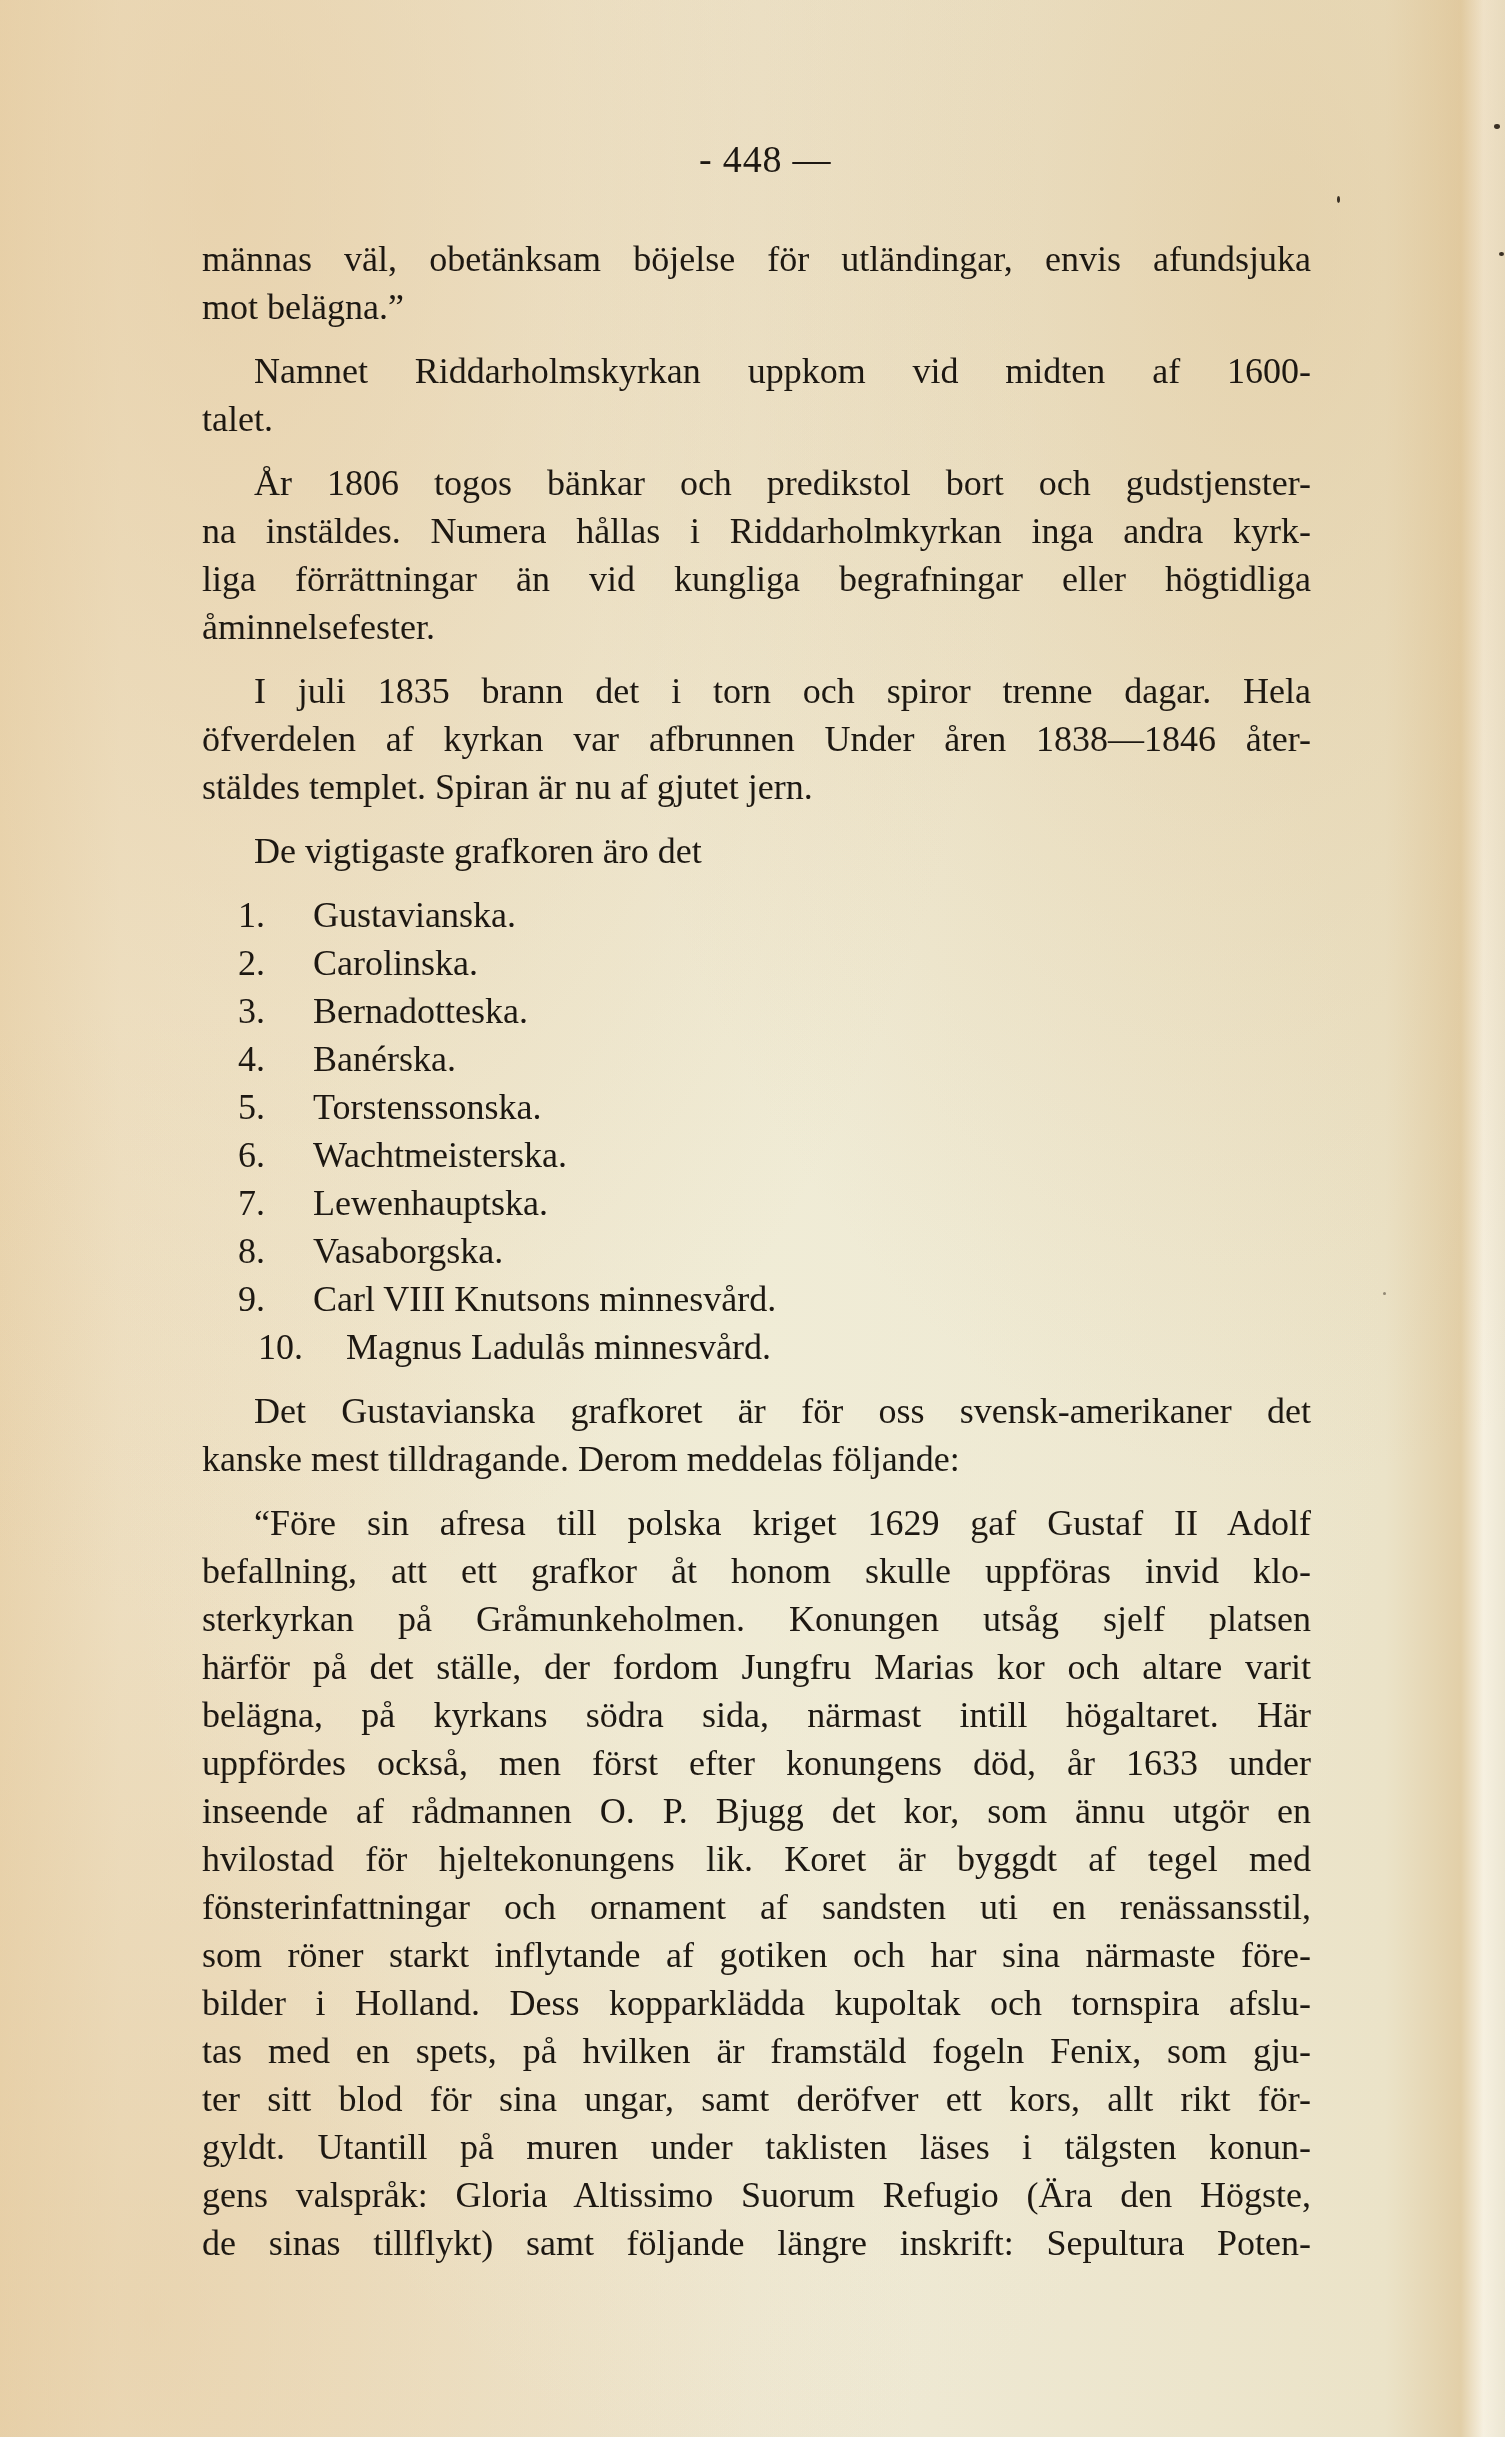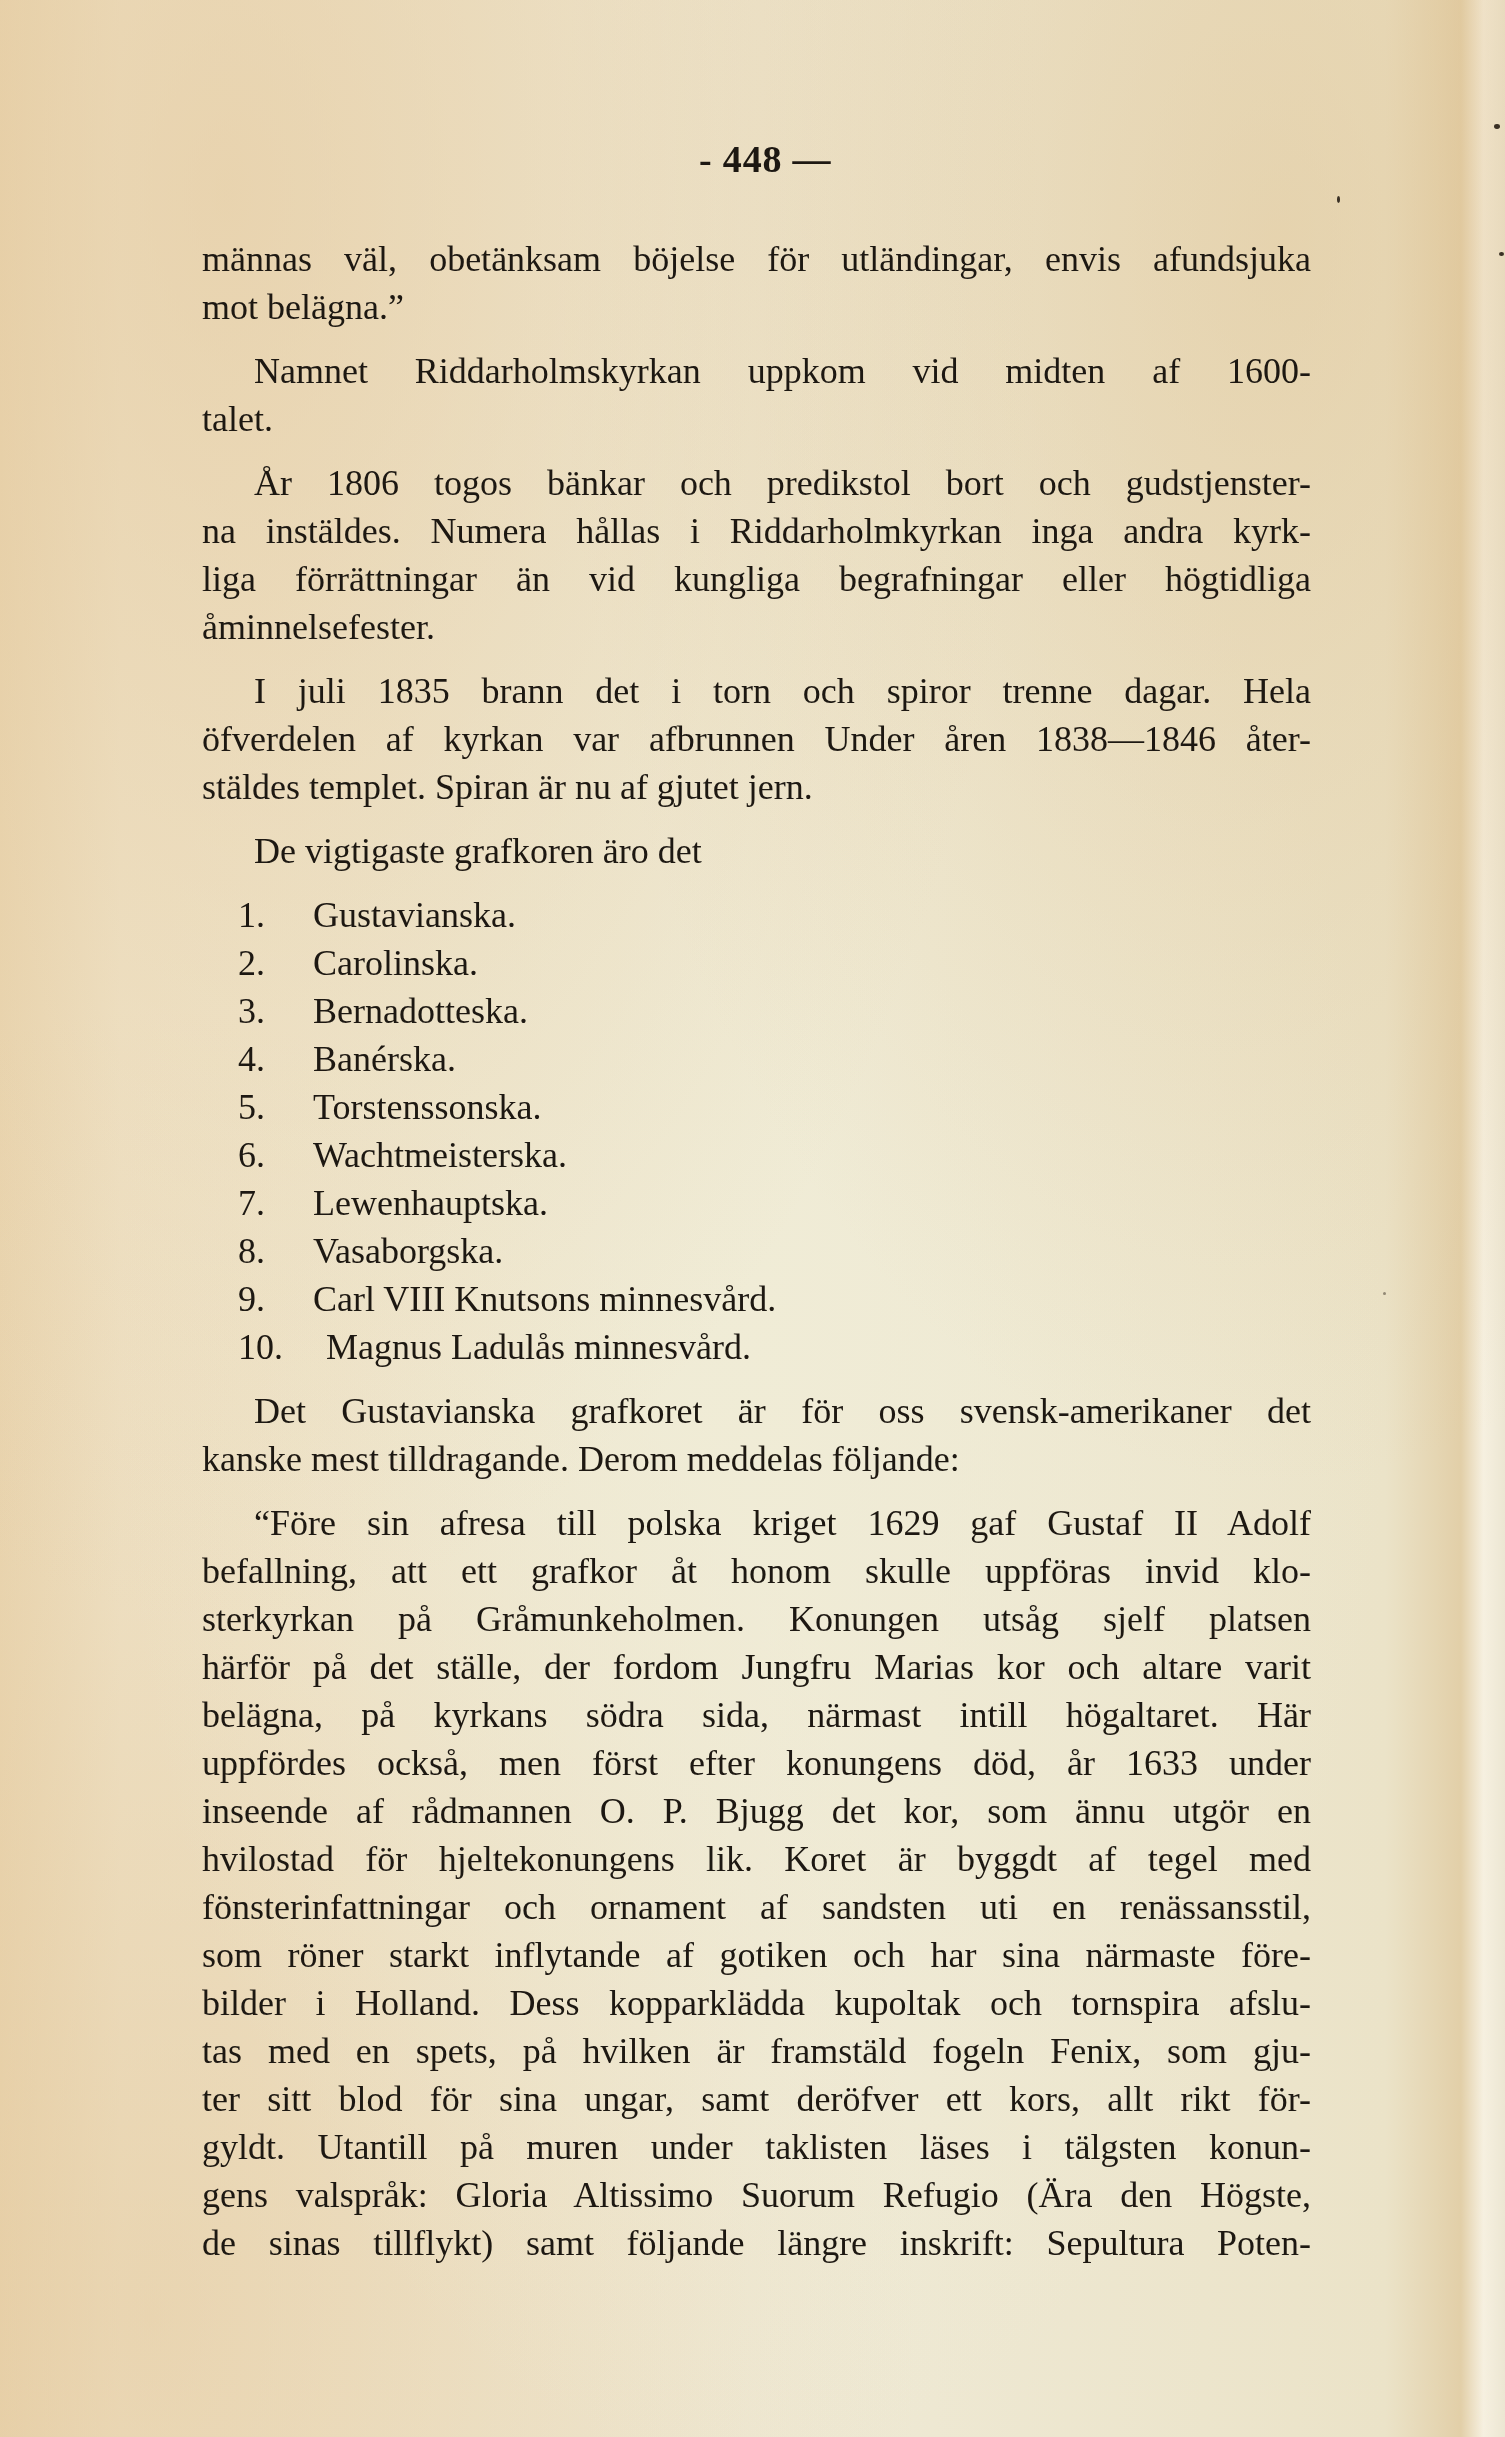--- a/index.html
+++ b/index.html
@@ -25,21 +25,20 @@
   .page-number {
     position: absolute;
     top: 137px;
     left: 0;
     width: 100%;
     text-align: center;
     padding-left: 24.5px;
     box-sizing: border-box;
     font-size: 38px;
     letter-spacing: 0.8px;
-    font-weight: bold;
   }
   .text-block {
     position: absolute;
     top: 219px;
     left: 186px;
     width: 1141px;
     font-size: 36px;
     line-height: 48px;
   }
   .para {
@@ -63,21 +62,21 @@
     display: block;
     height: 48px;
     padding-left: 52px;
     white-space: nowrap;
     font-family: Liberation Serif, serif;
   }
   .list-num {
     display: inline-block;
     width: 75px;
   }
-  .list-num.wide { width: 88px; }
+  .list-num.wide { width: 88px; margin-left: 20px; }
   .speck {
     position: absolute;
     border-radius: 50%;
     background: #3a3024;
   }
 </style>
 </head>
 <body>
 
 <div class="page">

